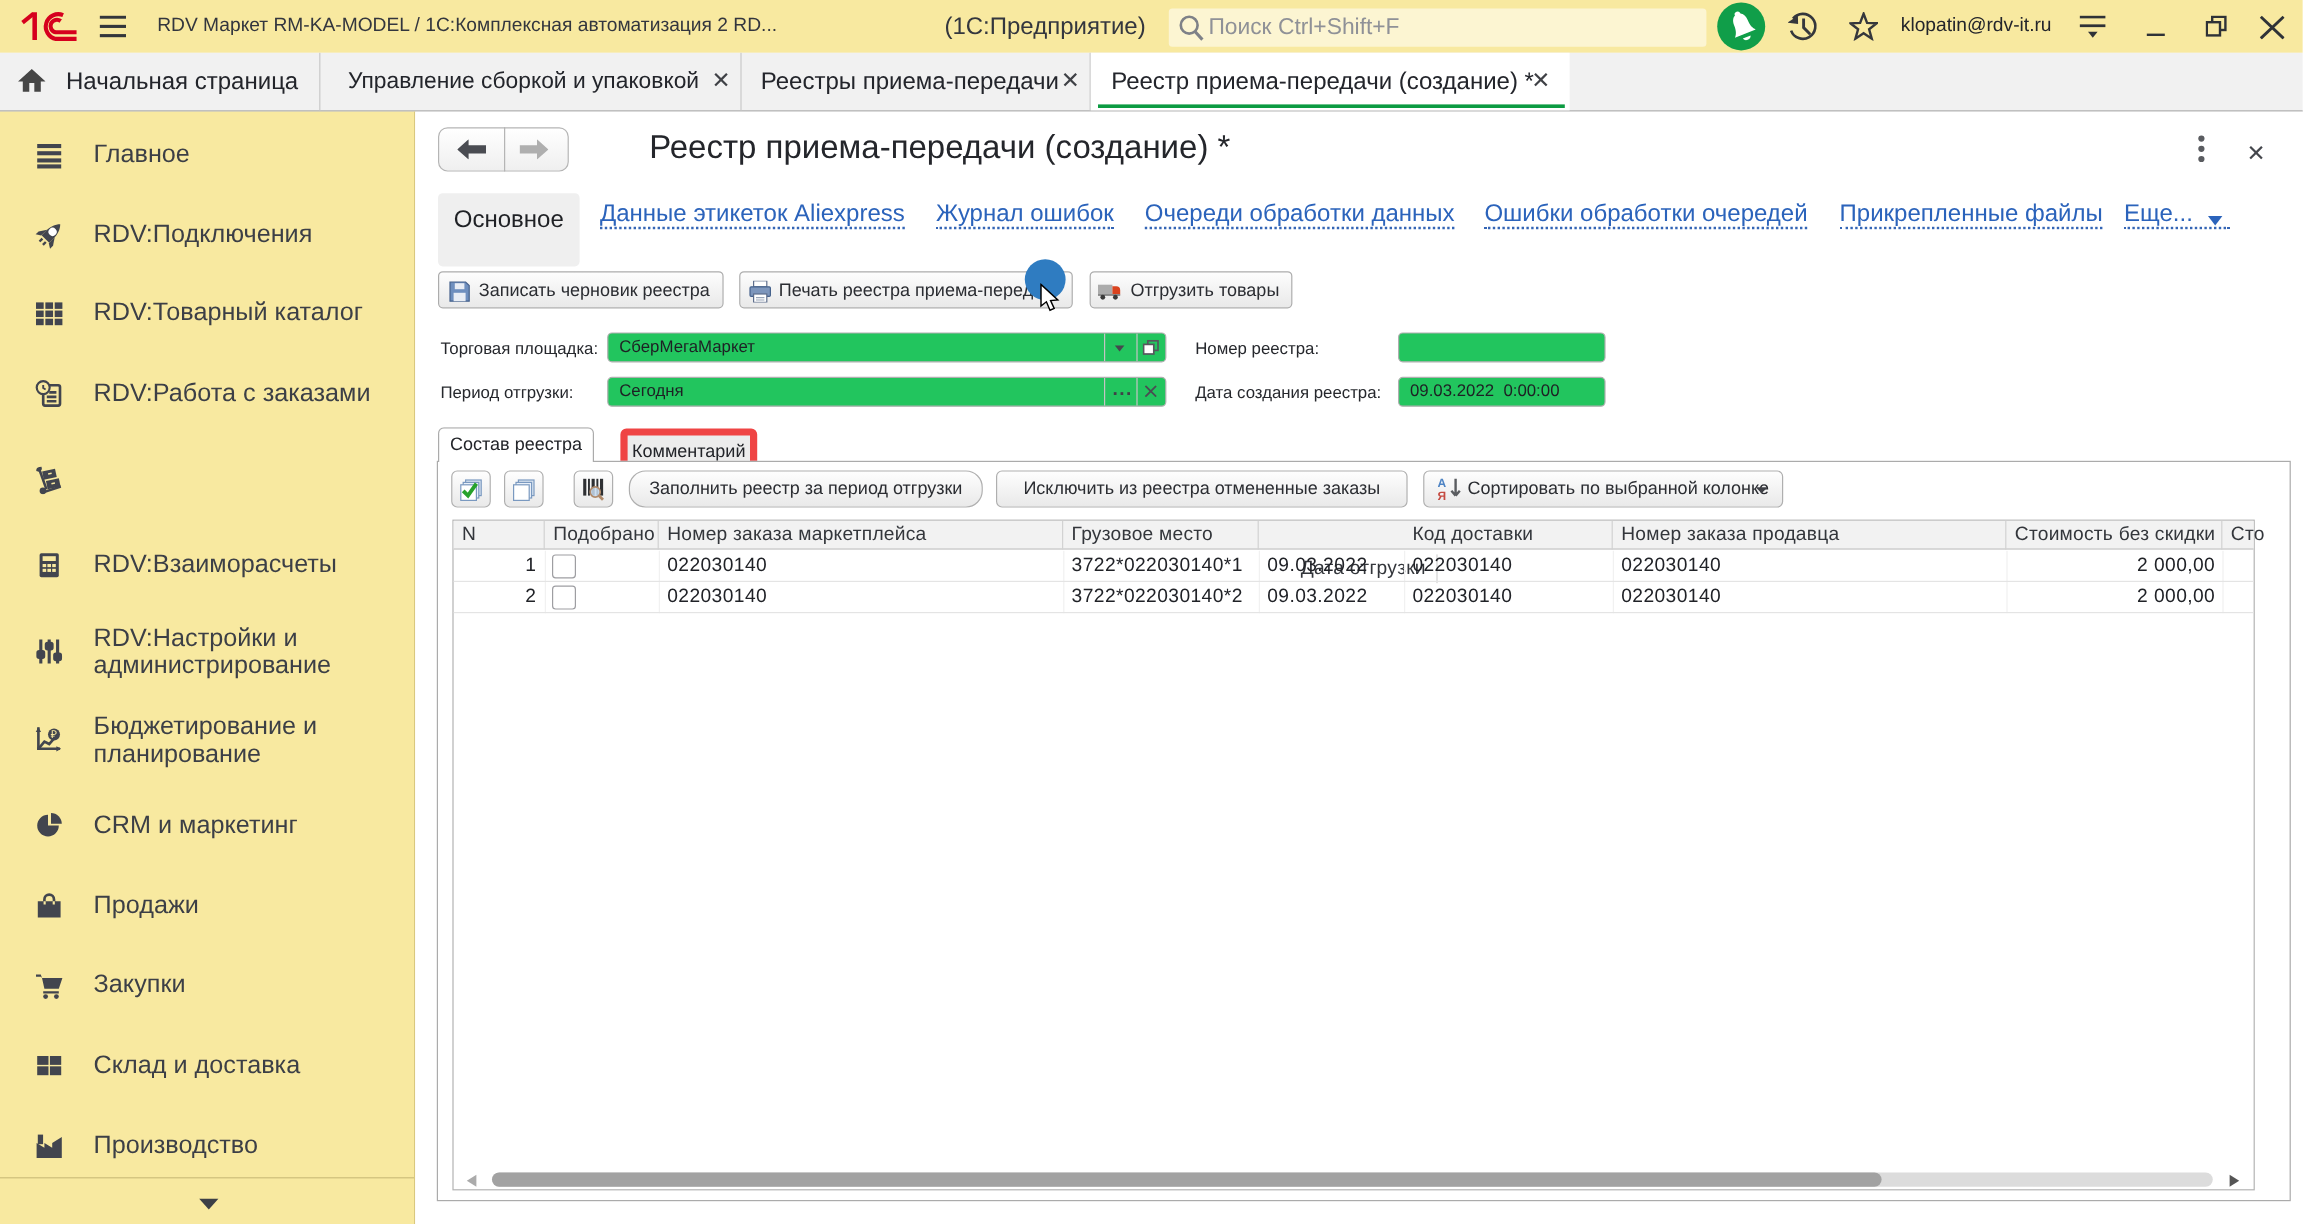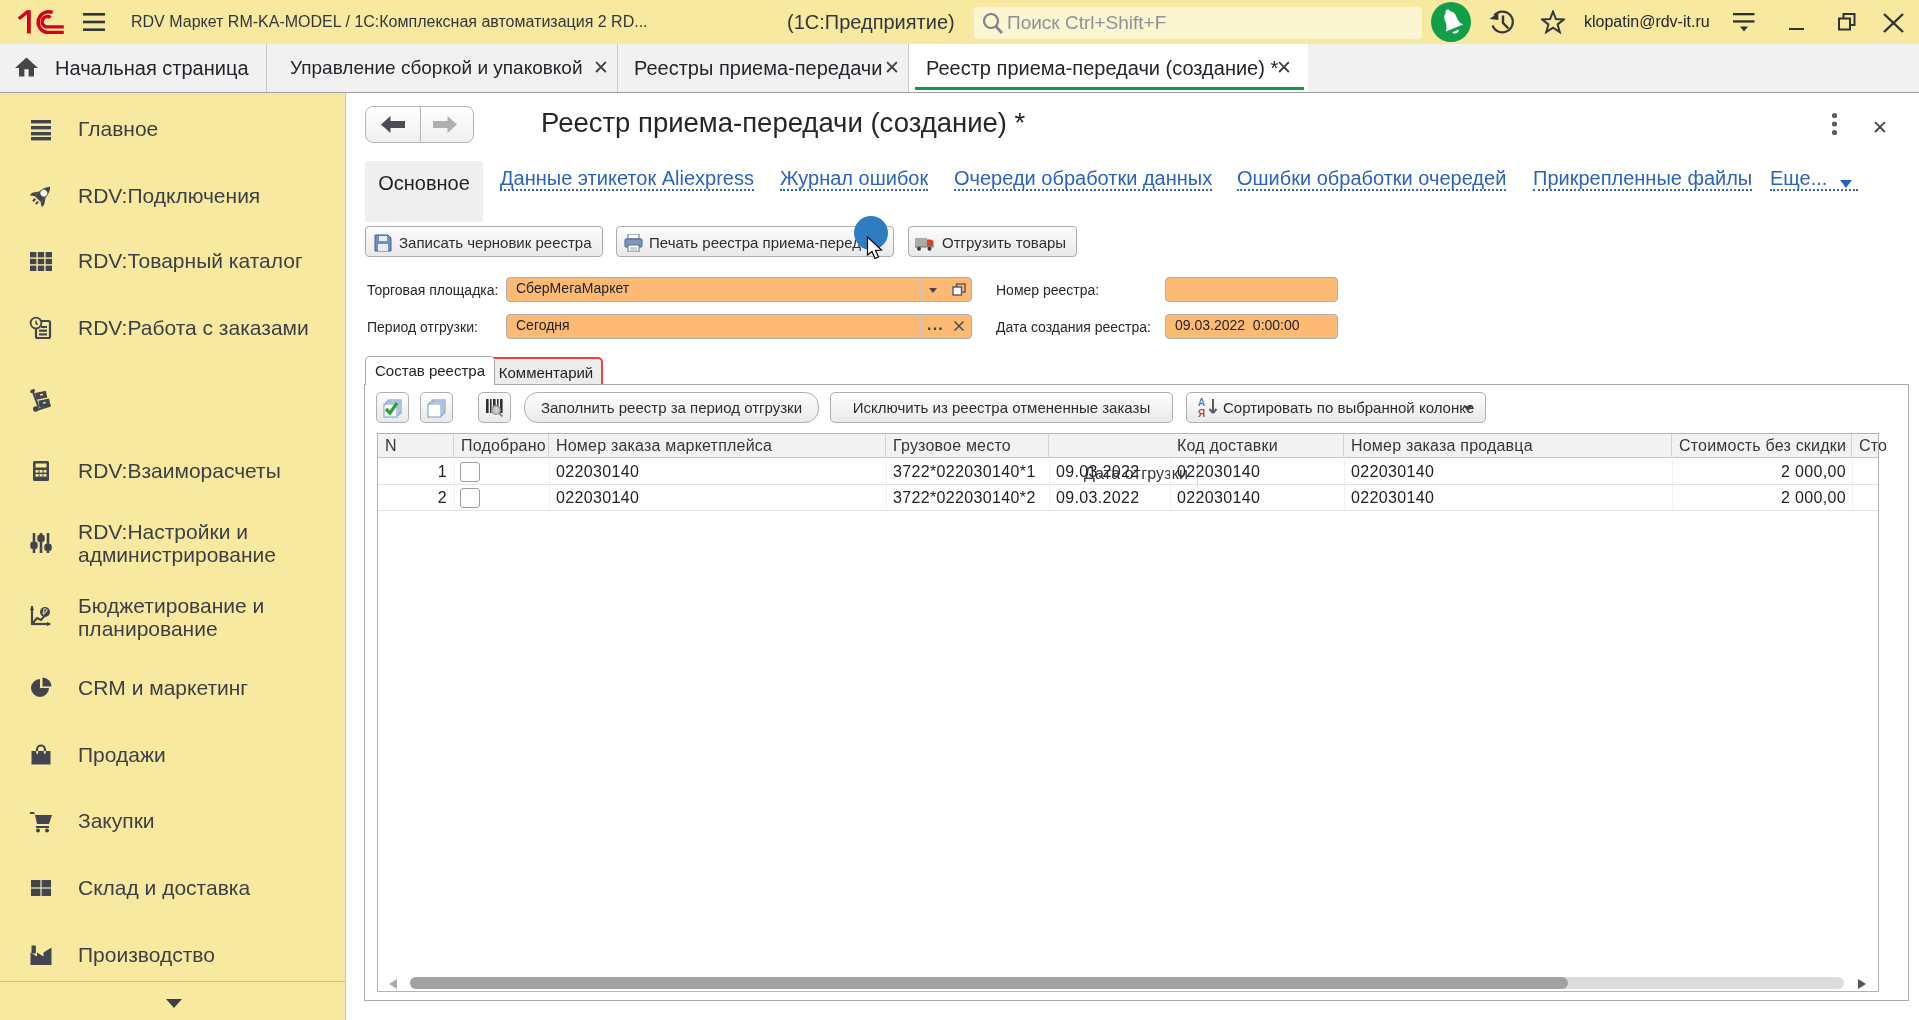--- a/index.html
+++ b/index.html
@@ -33,21 +33,21 @@
 
 #content { position:absolute; left:346px; top:93px; width:1573px; height:927px; background:#fff; }
 .navbtn { position:absolute; top:106px; height:37px; border:1px solid #B5B5B5; background:linear-gradient(#FFFFFF,#EFEFEF); }
 #title { position:absolute; left:541px; top:107px; font-size:27.5px; color:#24262B; }
 #dots3 { position:absolute; left:1831px; top:112px; width:7px; height:24px; }
 #formx { position:absolute; left:1872px; top:116px; font-size:19px; color:#44464C; }
 .osnbox { position:absolute; left:365px; top:161px; width:118px; height:61px; background:#EFEFEF; border-radius:4px; font-size:20px; color:#1F2125; text-align:center; line-height:45px; }
 .navlink { position:absolute; top:167px; font-size:20px; color:#2B63BB; border-bottom:2px dotted #3465B5; height:24px; white-space:nowrap; }
 .cmdbtn { position:absolute; top:226px; height:31px; border:1px solid #ACACAC; border-radius:4px; background:linear-gradient(#FDFDFD,#E9E9E9); font-size:15px; color:#2B2D32; white-space:nowrap; }
 .flabel { position:absolute; font-size:14px; color:#26282D; white-space:nowrap; }
-.finput { position:absolute; height:25px; border:1px solid #AFAFAF; border-radius:4px; background:#fdba74; font-size:14px; color:#1E2024; white-space:nowrap; }
+.finput { position:absolute; height:25px; border:1px solid #AFAFAF; border-radius:4px; background:#22c55e; font-size:14px; color:#1E2024; white-space:nowrap; }
 .fsep { position:absolute; top:0; width:1px; height:23px; background:#C4C4C4; }
 .itab { position:absolute; font-size:15px; color:#222429; text-align:center; }
 #panel { position:absolute; left:364px; top:384px; width:1545px; height:617px; border:1px solid #ABABAB; background:#fff; }
 .tbtn { position:absolute; top:392px; height:31px; border:1px solid #AFAFAF; border-radius:5px; background:linear-gradient(#FEFEFE,#E9E9E9); font-size:15px; color:#2B2D32; text-align:center; white-space:nowrap; }
 #tablebox { position:absolute; left:377px; top:433px; width:1502px; height:559px; border:1px solid #B3B3B3; background:#fff; }
 #thead { position:absolute; left:0; top:0; width:1500px; height:24px; background:#F2F2F2; border-bottom:1px solid #C6C6C6; }
 .hc { position:absolute; top:0; height:24px; line-height:24px; font-size:16px; color:#33363B; padding-left:7px; border-right:1px solid #D2D2D2; letter-spacing:0.2px; }
 .rowline { position:absolute; left:0; width:1500px; height:1px; background:#E4E4E4; }
 .cell { position:absolute; font-size:16px; color:#202227; line-height:26px; height:26px; letter-spacing:0.35px; }
 .vline { position:absolute; top:25px; width:1px; height:52px; background:#F1F1F1; }
@@ -367,21 +367,21 @@
       <g stroke="#4A4C52" stroke-width="1.5">
         <line x1="0.5" y1="0.5" x2="9.5" y2="9.5"></line>
         <line x1="9.5" y1="0.5" x2="0.5" y2="9.5"></line>
       </g>
     </svg>
   <div class="flabel" style="left:996px; top:319px;">Дата создания реестра:</div>
   <div class="finput" style="left:1165px; top:314px; width:173px;">
       <span style="position:absolute; left:9px; top:2px;">09.03.2022&nbsp; 0:00:00</span>
     </div>
 
-  <div class="itab" style="left:489px; top:357px; width:114px; height:41px; line-height:27px; background:#ECECEC; border:2px solid #ef4444; border-radius:5px 5px 0 0;">Комментарий</div>
+  <div class="itab" style="left:517px; top:357px; width:114px; height:41px; line-height:27px; background:#ECECEC; border:6px solid #ef4444; border-radius:5px 5px 0 0;">Комментарий</div>
   <div id="panel"></div>
   <div class="itab" style="left:365px; top:356px; width:130px; height:29px; line-height:28px; background:#FFFFFF; border:1px solid #ABABAB; border-bottom:none; border-radius:5px 5px 0 0;">Состав реестра</div>
 
   <div class="tbtn" style="left:376px; width:33px;"><svg style="margin-top:5px;" width="20" height="20" viewBox="0 0 20 20">
         <g>
           <rect x="5" y="2" width="13" height="13" fill="#DCE6F2" stroke="#7A99C0"></rect>
           <rect x="3" y="4" width="13" height="13" fill="#E8EFF8" stroke="#7A99C0"></rect>
           <rect x="1" y="6" width="13" height="13" fill="#fff" stroke="#7A99C0"></rect>
           <path d="M3 11 L7 15 L14 5" fill="none" stroke="#27A22C" stroke-width="3.2"></path>
         </g>

